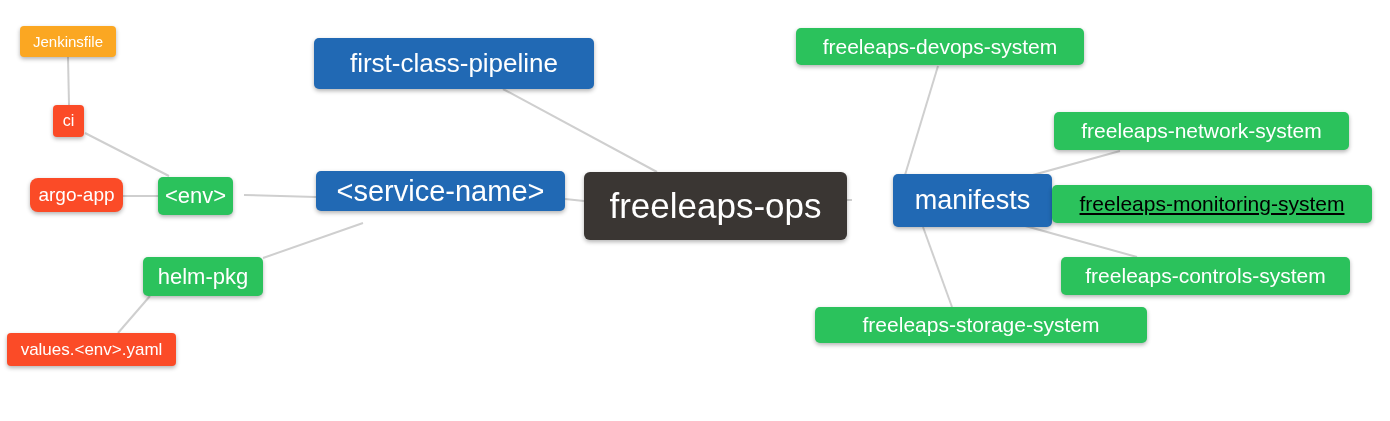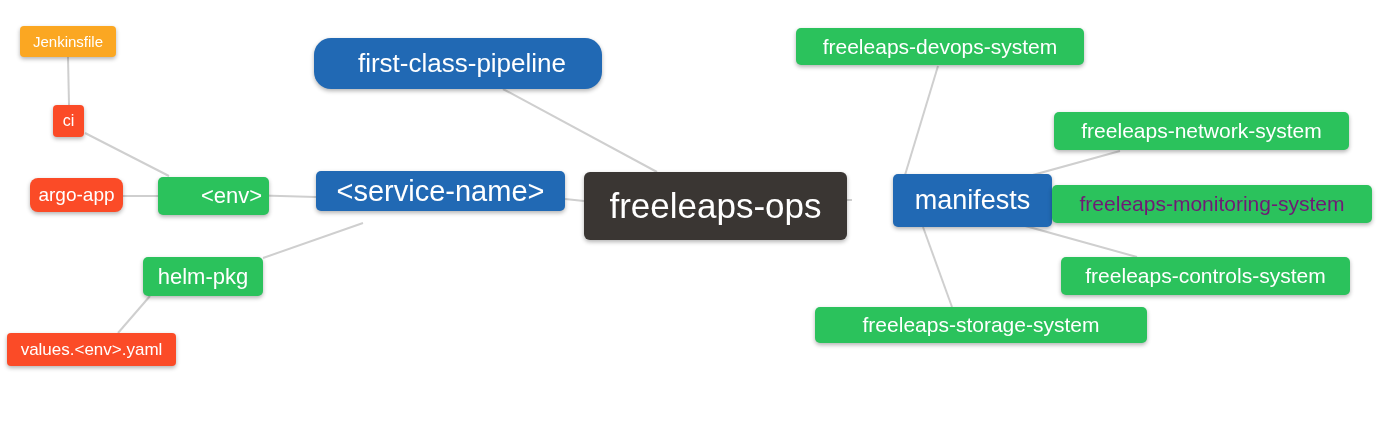--- a/index.html
+++ b/index.html
@@ -31,24 +31,24 @@
     box-shadow: 0 2px 4px rgba(0,0,0,0.30);
     cursor: pointer;
     white-space: nowrap;
     user-select: none;
   }
   .node .label { display: block; }
 
   .n-jenkinsfile          { left:20px;   top:26px;  width:96px;  height:31px; font-size:15px; border-radius:4px; }
   .n-ci                   { left:53px;   top:105px; width:31px;  height:32px; font-size:16px; border-radius:4px; }
   .n-argo_app             { left:30px;   top:178px; width:93px;  height:34px; font-size:19px; border-radius:8px; }
-  .n-env                  { left:158px;  top:177px; width:75px;  height:38px; font-size:22px; border-radius:5px;padding-left:36px; }
+  .n-env                  { left:158px;  top:177px; width:75px;  height:38px; font-size:22px; border-radius:5px; }
   .n-helm_pkg             { left:143px;  top:257px; width:120px; height:39px; font-size:22px; border-radius:5px; }
   .n-values_env_yaml      { left:7px;    top:333px; width:169px; height:33px; font-size:17px; border-radius:4px; }
-  .n-first_class_pipeline { left:314px;  top:38px;  width:280px; height:51px; font-size:26px; border-radius:17px;padding-left:8px; }
+  .n-first_class_pipeline { left:314px;  top:38px;  width:280px; height:51px; font-size:26px; border-radius:5px; }
   .n-service_name         { left:316px;  top:171px; width:249px; height:40px; font-size:29px; border-radius:5px; }
   .n-freeleaps_ops        { left:584px;  top:172px; width:263px; height:68px; font-size:35px; border-radius:6px; }
   .n-manifests            { left:852px;  top:174px; width:159px; height:53px; font-size:27px; border-radius:5px;margin-left:41px; }
   .n-devops_system        { left:796px;  top:28px;  width:288px; height:37px; font-size:21px; border-radius:5px; }
   .n-network_system       { left:1054px; top:112px; width:295px; height:38px; font-size:21px; border-radius:5px; }
   .n-monitoring_system    { left:1052px; top:185px; width:320px; height:38px; font-size:21px; border-radius:5px; }
   .n-controls_system      { left:1061px; top:257px; width:289px; height:38px; font-size:21px; border-radius:5px; }
   .n-storage_system       { left:815px;  top:307px; width:332px; height:36px; font-size:21px; border-radius:5px; }
 </style>
 </head>
@@ -101,21 +101,21 @@
   </div>
   <div class="node n-manifests" style="background: rgb(33, 105, 180); color: rgb(255, 255, 255);">
     <span class="label">manifests</span>
   </div>
   <div class="node n-devops_system" style="background: rgb(43, 194, 92); color: rgb(255, 255, 255);">
     <span class="label">freeleaps-devops-system</span>
   </div>
   <div class="node n-network_system" style="background: rgb(43, 194, 92); color: rgb(255, 255, 255);">
     <span class="label">freeleaps-network-system</span>
   </div>
-  <div class="node n-monitoring_system" style="background: rgb(43, 194, 92); color: #701a75;">
+  <div class="node n-monitoring_system" style="background: rgb(43, 194, 92); color: #000000; text-decoration: underline;">
     <span class="label">freeleaps-monitoring-system</span>
   </div>
   <div class="node n-controls_system" style="background: rgb(43, 194, 92); color: rgb(255, 255, 255);">
     <span class="label">freeleaps-controls-system</span>
   </div>
   <div class="node n-storage_system" style="background: rgb(43, 194, 92); color: rgb(255, 255, 255);">
     <span class="label">freeleaps-storage-system</span>
   </div>
 </div>
 

